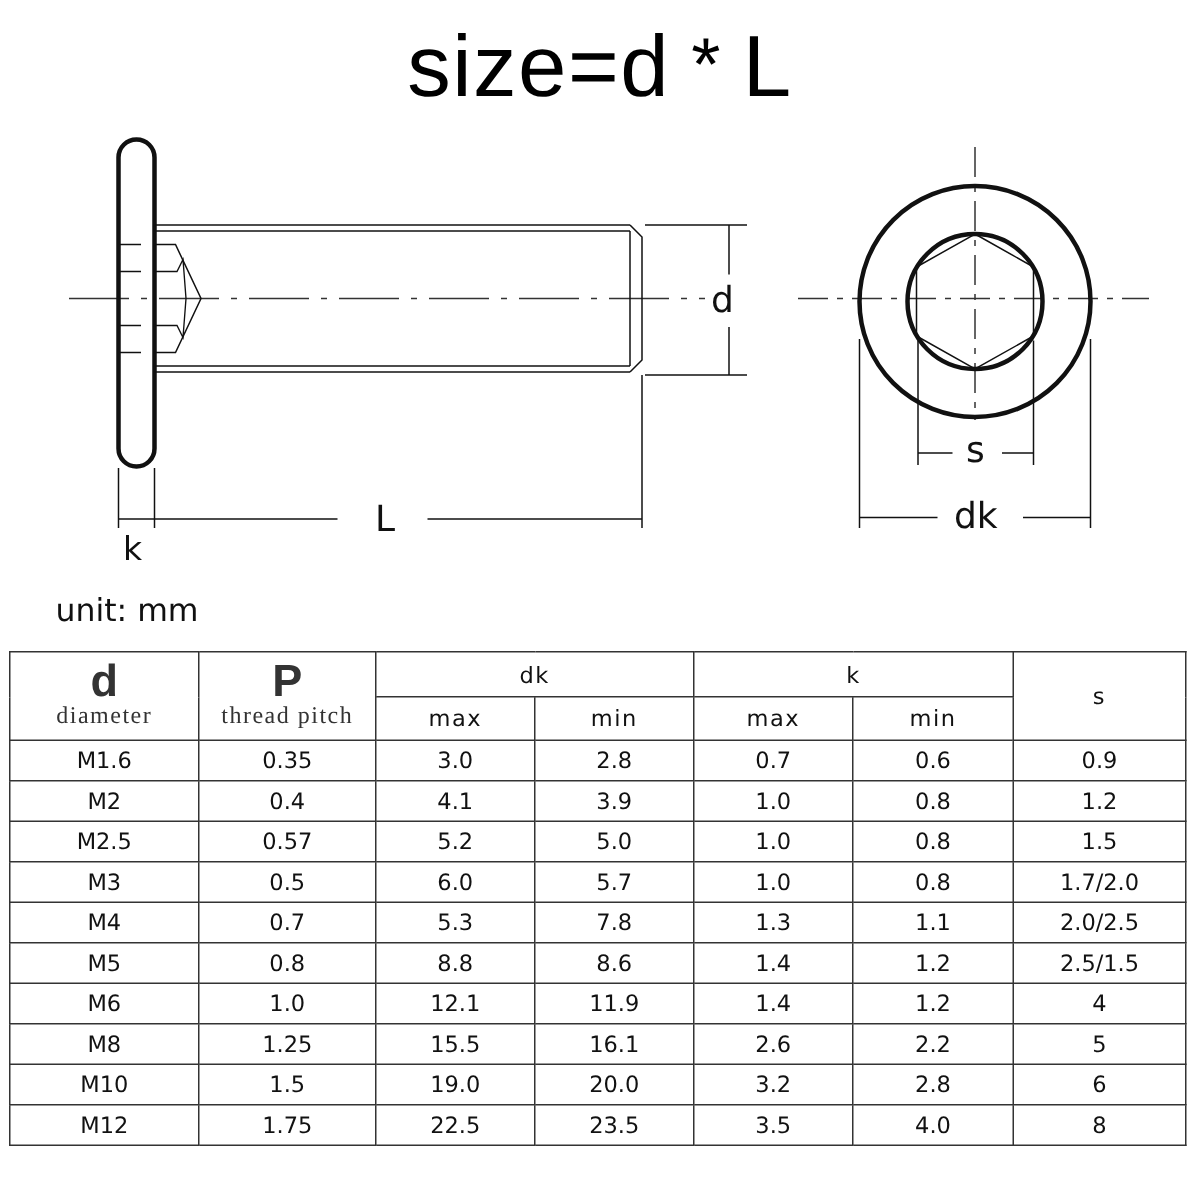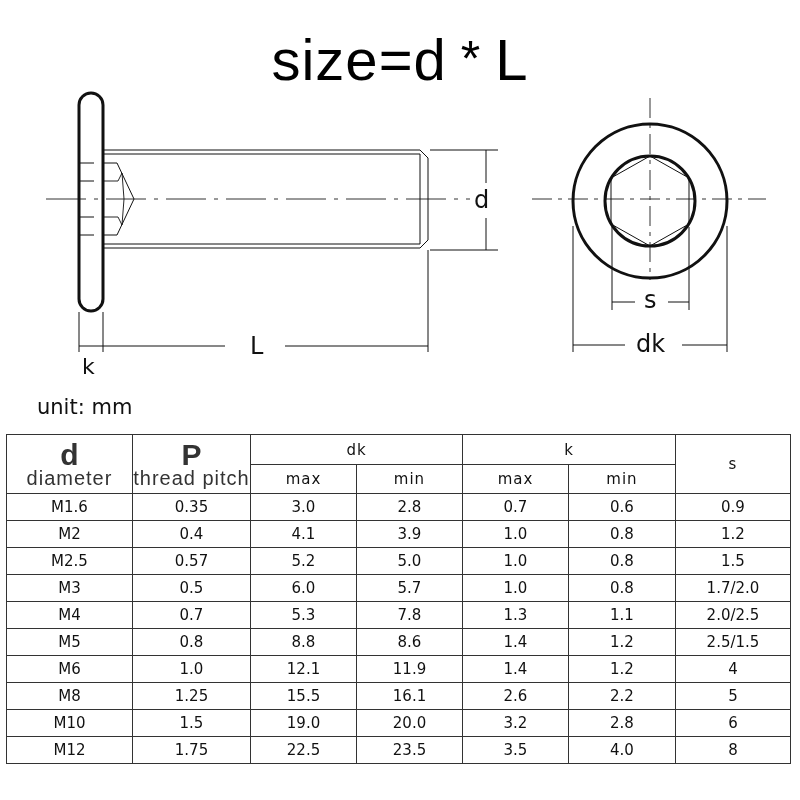--- a/index.html
+++ b/index.html
@@ -1,25 +1,25 @@
 <!DOCTYPE html>
 <html><head>
 <meta charset="utf-8">
 <style>
   html, body { margin:0; padding:0; background:#ffffff; }
   body { width:800px; height:800px; position:relative; overflow:hidden; font-family:"Liberation Sans", sans-serif; color:#111; }
-  .title { position:absolute; left:0; top:24px; width:800px; text-align:center; font-size:58px; line-height:70px; letter-spacing:1px; font-family:"Liberation Sans", sans-serif; color:#000; }
+  .title { position:absolute; left:0; top:8px; width:800px; text-align:center; font-size:58px; line-height:70px; letter-spacing:1px; font-family:"Liberation Sans", sans-serif; color:#000; }
   .title .star { font-size:50px; display:inline-block; margin:0 14px; vertical-align:4px; }
   svg.drawing { position:absolute; left:0; top:0; }
   .lbl { position:absolute; font-family:"DejaVu Sans", sans-serif; color:#111; line-height:1; }
   .unit { position:absolute; left:37px; top:395px; font-size:21px; font-family:"DejaVu Sans", sans-serif; color:#111;text-align:center; }
   table.spec { position:absolute; left:6px; top:434px; width:784px; border-collapse:collapse; table-layout:fixed; }
   table.spec td, table.spec th { border:1.5px solid #333; text-align:center; padding:0; font-weight:normal; font-family:"DejaVu Sans", sans-serif; font-size:15px; color:#111; }
   .hbig { font-family:"Liberation Sans", sans-serif; font-weight:bold; font-size:30px; line-height:28px; color:#333; display:block; }
-  .hsmall { font-family:Liberation Sans, sans-serif; font-size:20px; letter-spacing:1px; color:#333; display:block; line-height:18px; }
+  .hsmall { font-family:Liberation Serif, serif; font-size:16px; letter-spacing:1px; color:#333; display:block; line-height:18px; }
   .hmono { font-family:"DejaVu Sans Mono", monospace; font-size:16px; color:#333; letter-spacing:1px; }
   tr.hdr1 th { height:29px; }
   tr.hdr2 th { height:28px; }
   tr.row td { height:26px; }
 </style>
 </head>
 <body>
 
 <div class="title">
   <span>size=d</span><span class="star">*</span><span>L</span>

